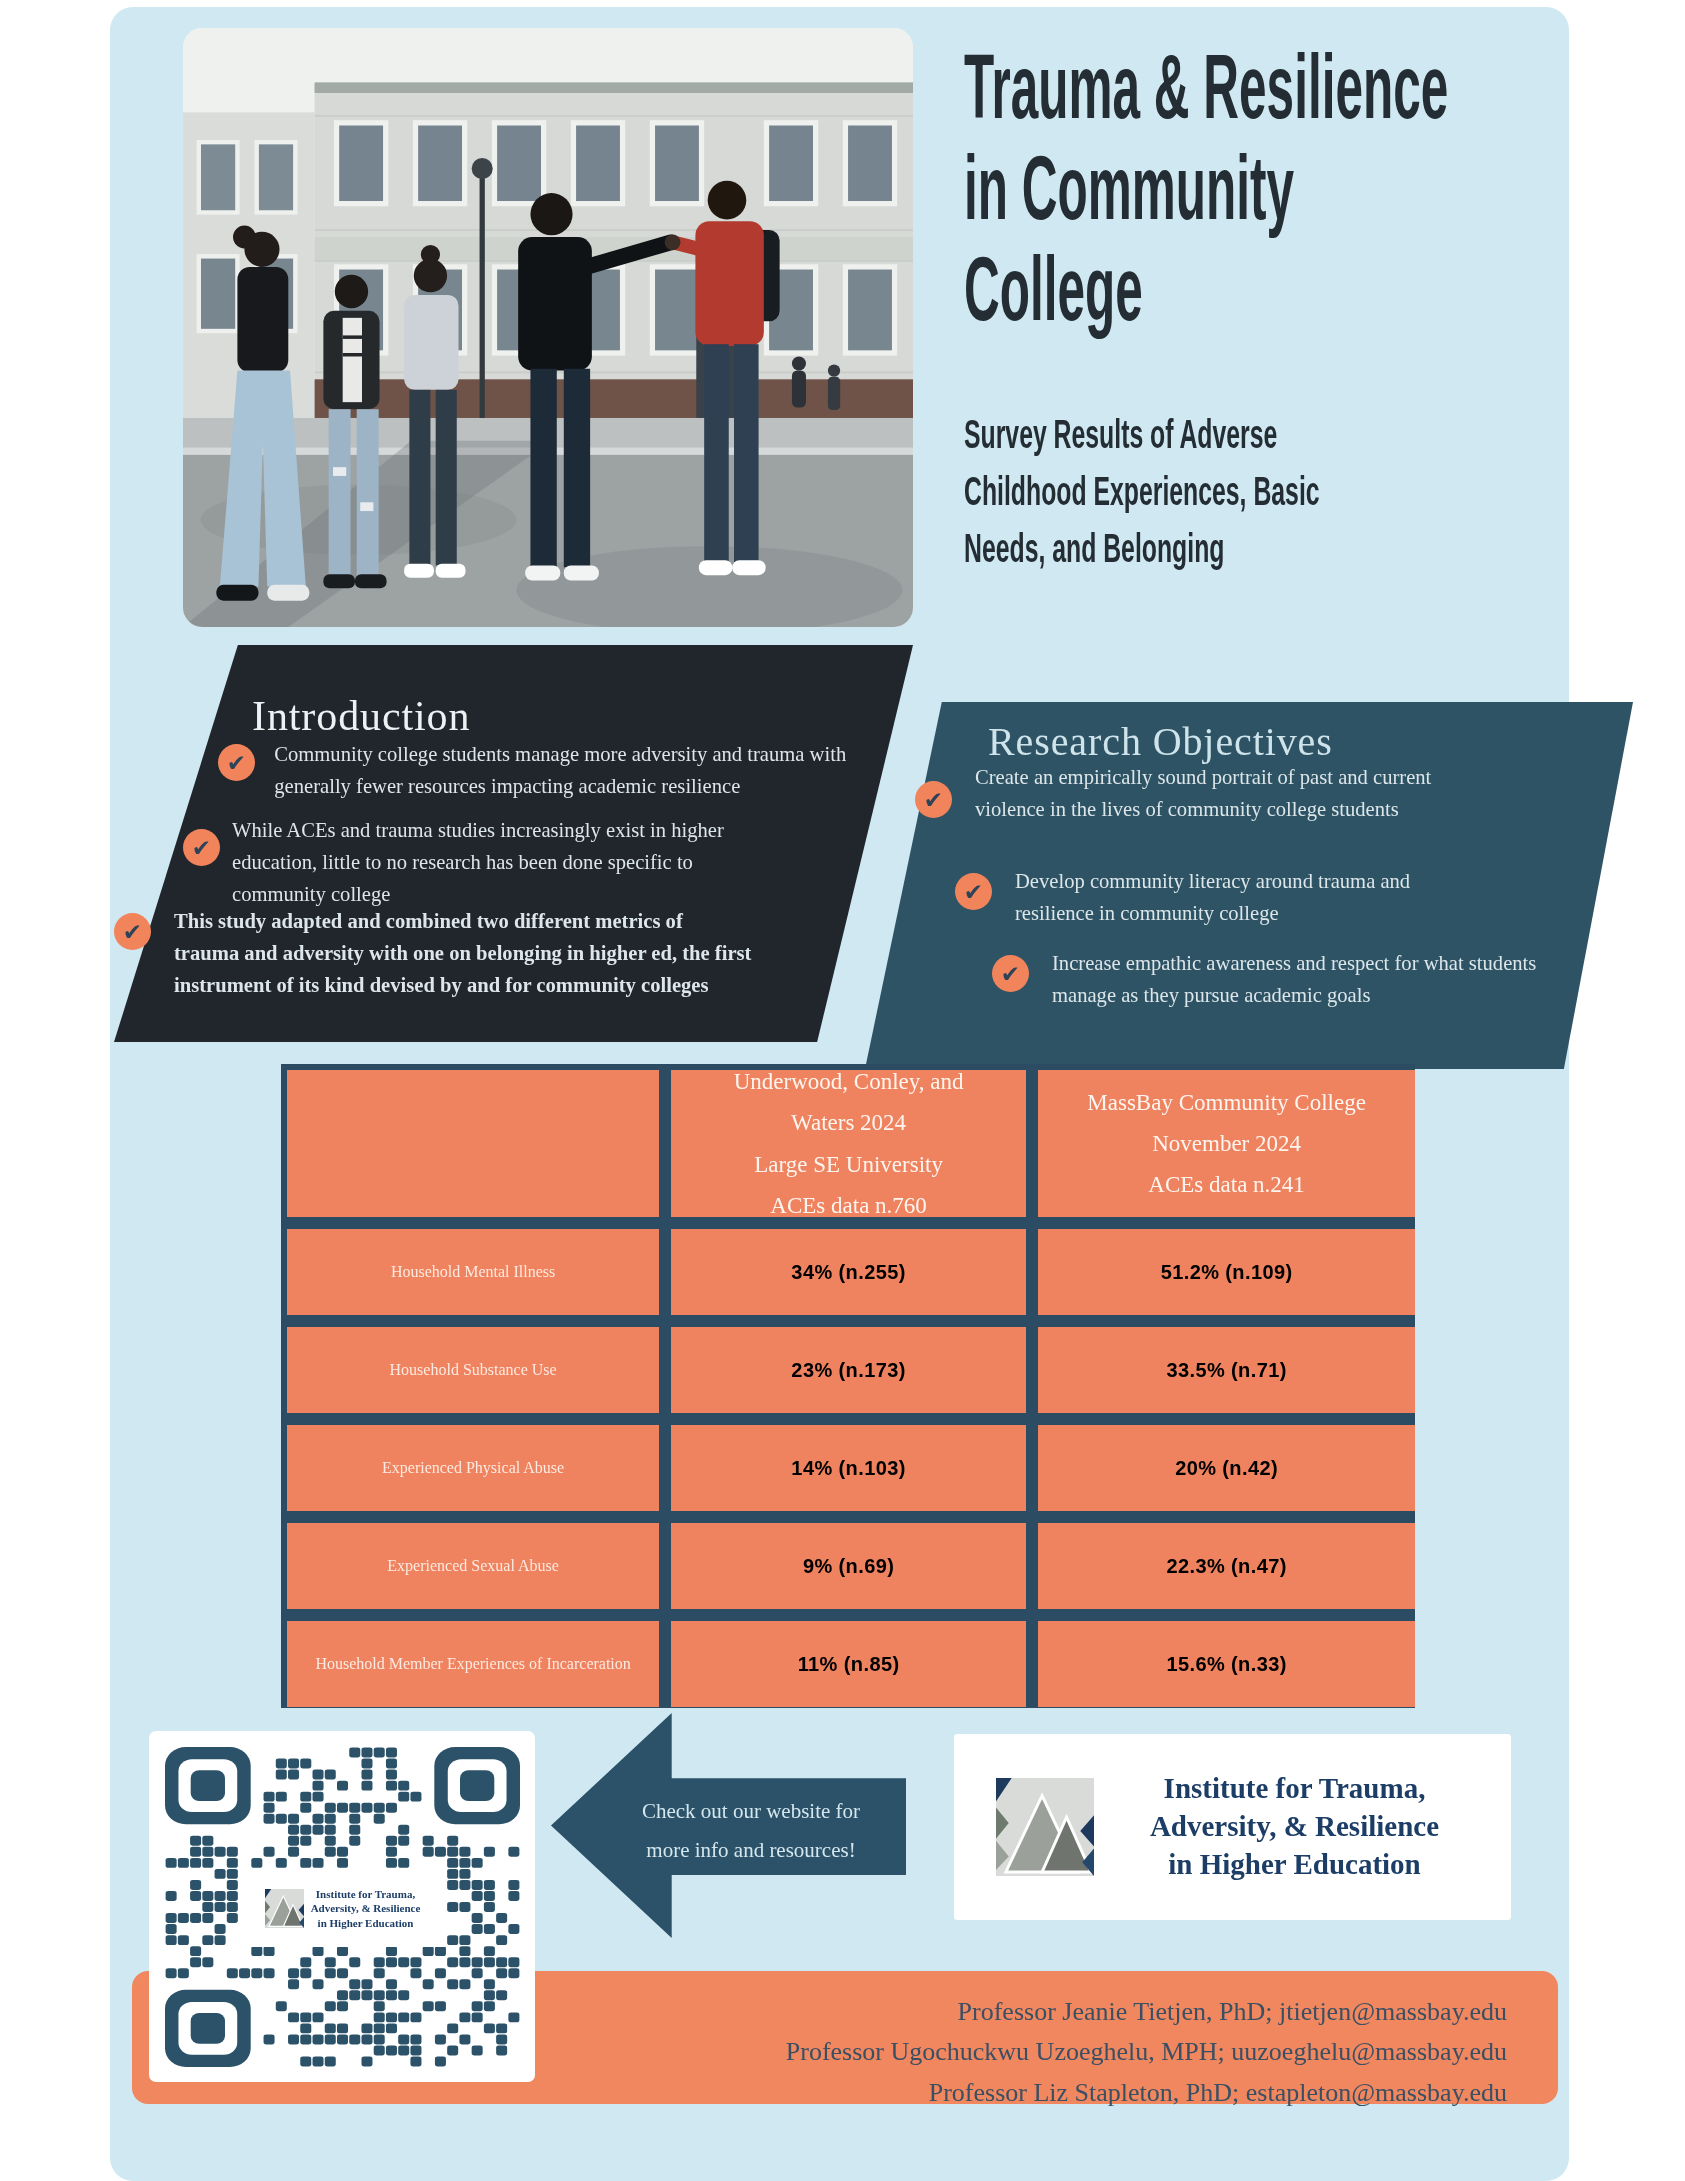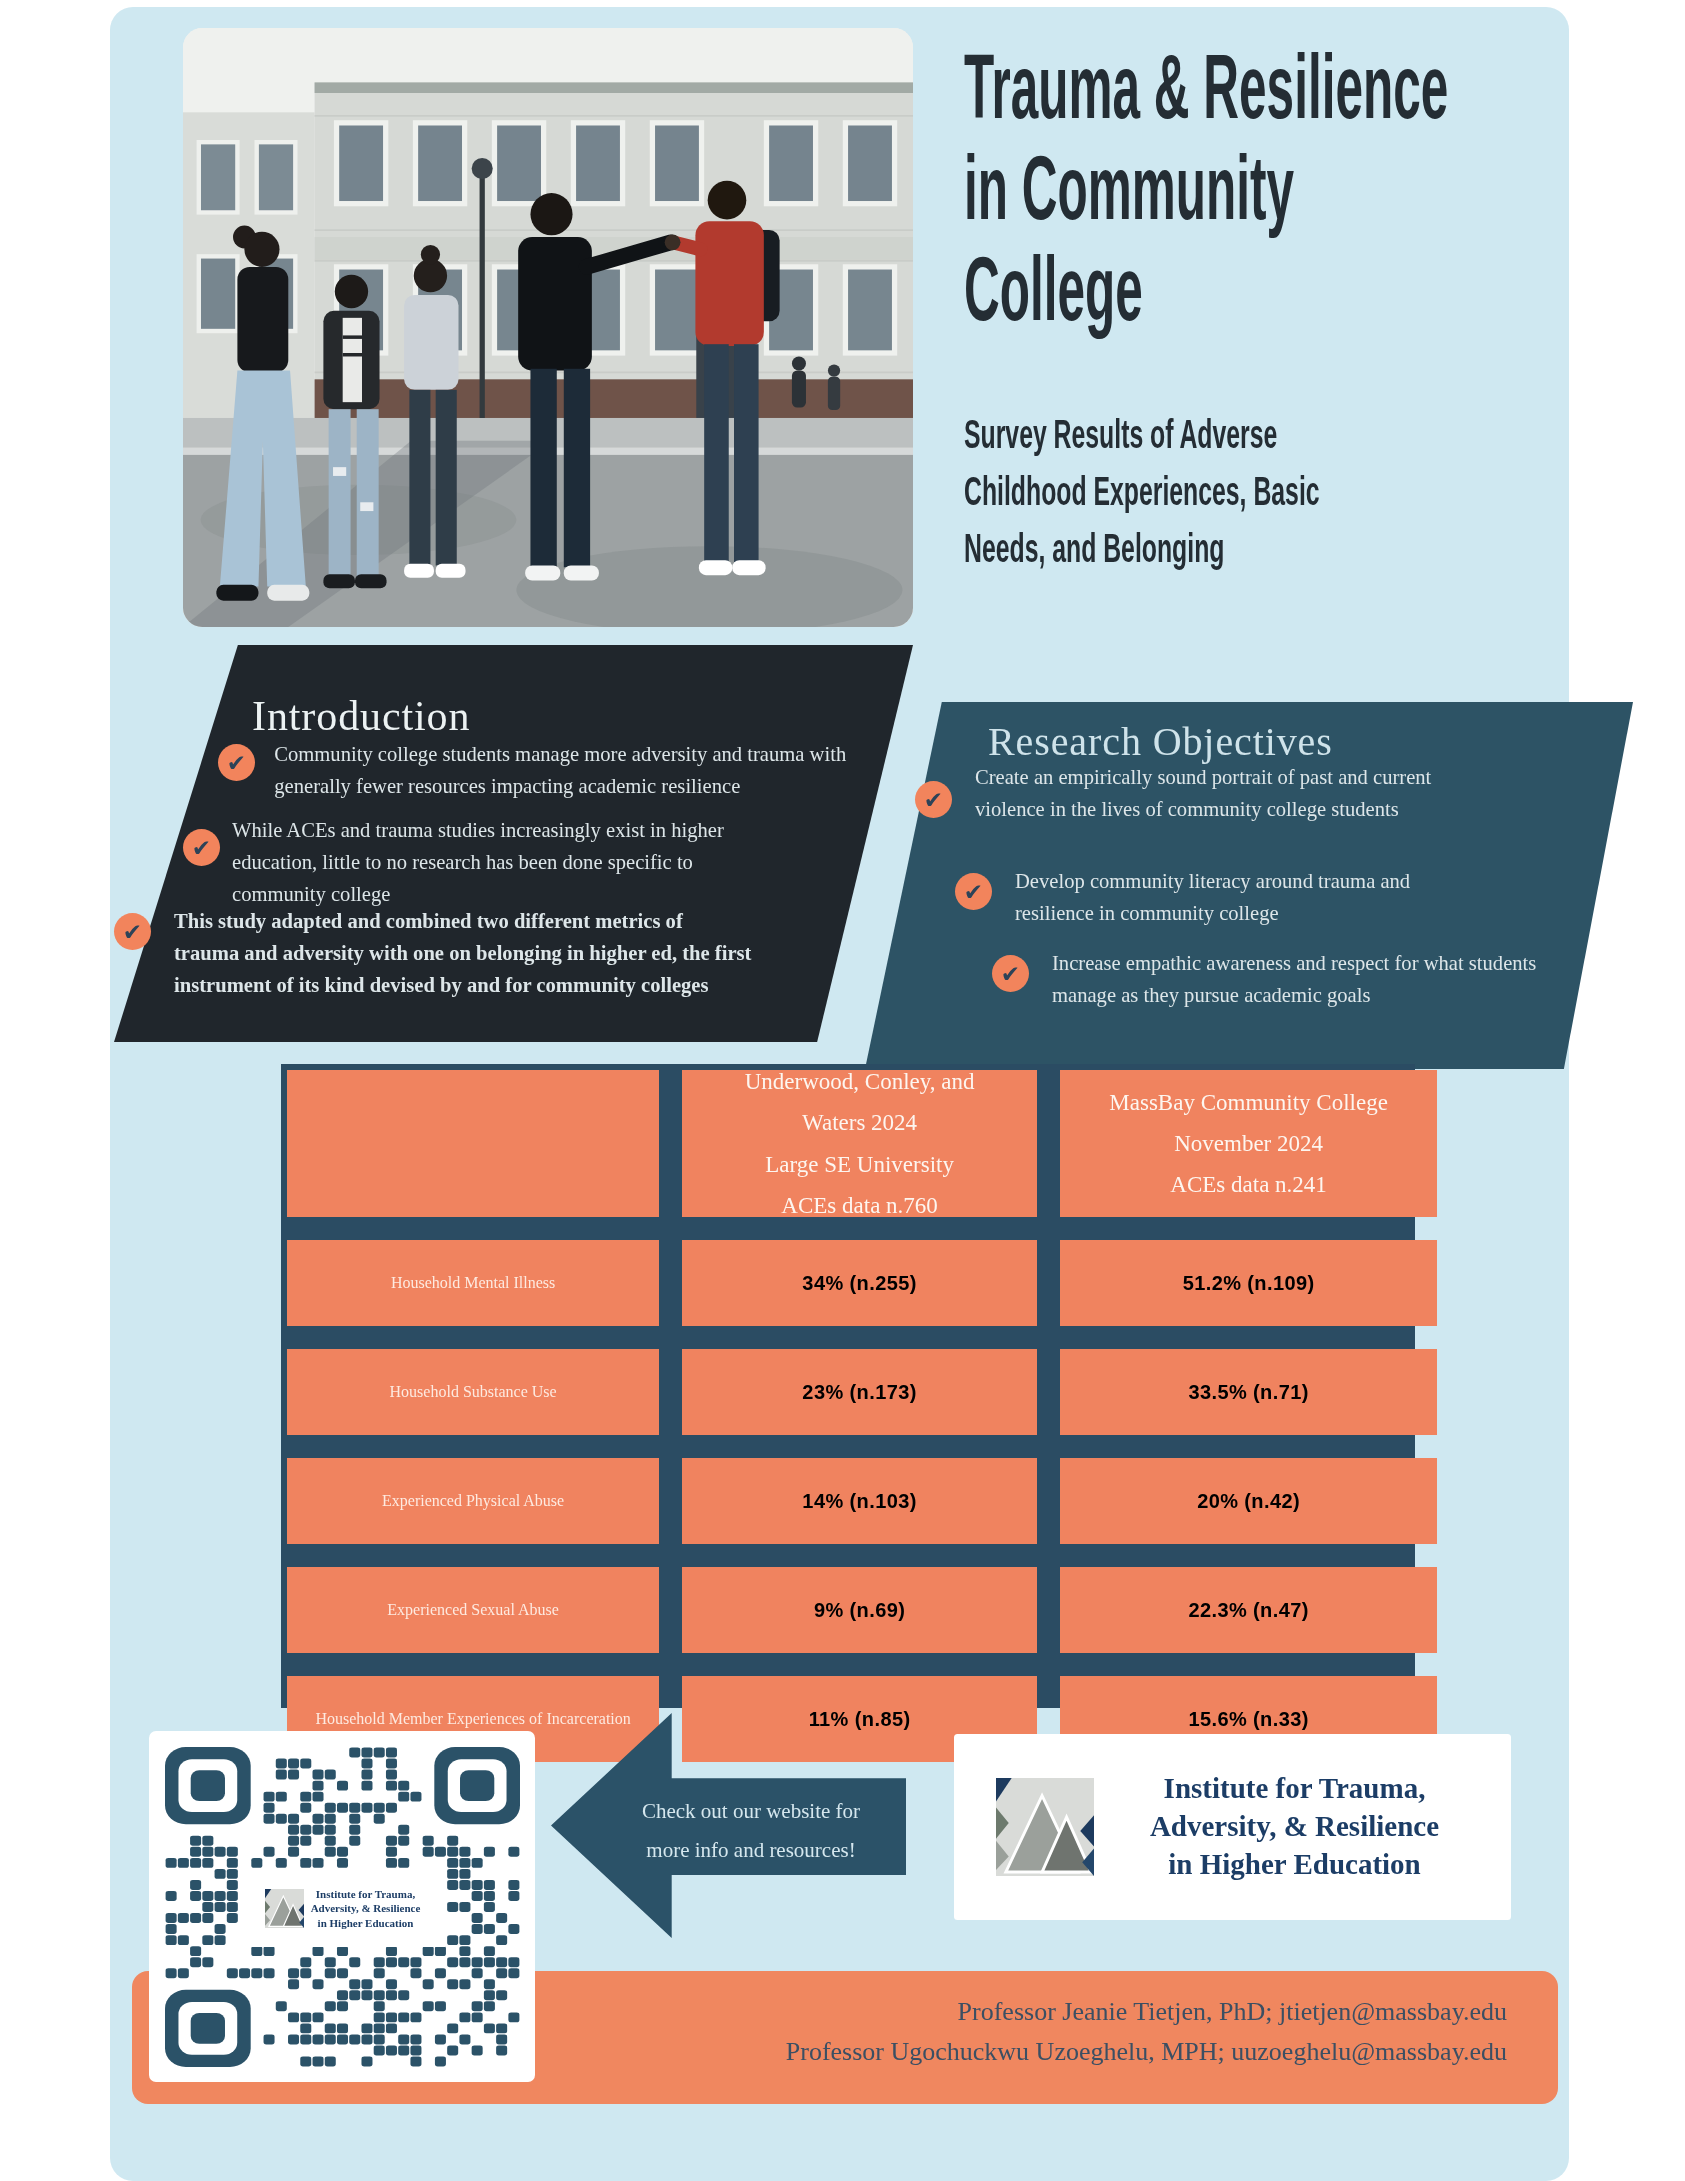--- a/index.html
+++ b/index.html
@@ -30,21 +30,21 @@
   .check{flex:0 0 auto;width:37px;height:37px;border-radius:50%;background:#f2845c;color:#2c4358;font-size:23px;font-weight:bold;display:flex;align-items:center;justify-content:center;font-family:"DejaVu Sans",sans-serif;}
   .btext{margin:0;font-size:20.6px;line-height:1.55;color:#dde6e9;}
   .b1{left:218px;top:744px;} .b1 .btext{width:606px;margin-left:19.3px;margin-top:-5.3px;}
   .b2{left:183px;top:829px;} .b2 .btext{width:544px;margin-left:12px;margin-top:-14px;}
   .b3{left:114px;top:913px;} .b3 .btext{width:579px;margin-left:23px;margin-top:-7px;font-weight:bold;}
   .o1{left:915px;top:781px;} .o1 .btext{width:465px;margin-left:23px;margin-top:-19.3px;}
   .o2{left:955px;top:873px;} .o2 .btext{width:456px;margin-left:23px;margin-top:-7px;}
   .o3{left:992px;top:955px;} .o3 .btext{width:535px;margin-left:23px;margin-top:-7px;}
 
   
-  .actable{position:absolute;left:281px;top:1064px;width:1134px;height:644px;background:#2b4c63;display:grid;grid-template-columns:372px 355px 377px;grid-template-rows:147px 86px 86px 86px 86px 86px;gap:23px;padding:6.1px;box-sizing:border-box;}
+  .actable{position:absolute;left:281px;top:1064px;width:1134px;height:644px;background:#2b4c63;display:grid;grid-template-columns:372px 355px 377px;grid-template-rows:147px 86px 86px 86px 86px 86px;gap:12px;padding:6.1px;box-sizing:border-box;}
   .cell{background:#f0835f;display:flex;flex-direction:column;align-items:center;justify-content:center;text-align:center;}
   .chead{font-size:23px;line-height:1.8;color:#fdf6f0;}
   .rlabel{font-size:16px;color:rgba(255,248,242,0.88);line-height:1.3;padding:0 24.6px;}
   .val{font-family:Liberation Sans, sans-serif;font-weight:700;font-size:20px;color:#000000;letter-spacing:0.4px;}
 
   
   .qrbox{position:absolute;left:149px;top:1731px;width:386px;height:351px;background:#ffffff;border-radius:7px;z-index:3;}
   .qrbox svg.qrs{position:absolute;left:16px;top:16px;width:355px;height:320px;}
   .qrlogo{position:absolute;left:91px;top:139px;width:205px;height:77px;background:#ffffff;display:flex;align-items:center;justify-content:center;gap:7px;}
   .qrlogo .mlogo{width:39px;height:39px;flex:0 0 auto;}
@@ -245,20 +245,21 @@
   <div class="cell val">22.3% (n.47)</div>
 
   <div class="cell rlabel">Household Member Experiences of Incarceration</div>
   <div class="cell val">11% (n.85)</div>
   <div class="cell val">15.6% (n.33)</div>
 </div>
 
 <div class="contactbar">
   <div>Professor Jeanie Tietjen, PhD; jtietjen@massbay.edu</div>
   <div>Professor Ugochuckwu Uzoeghelu, MPH; uuzoeghelu@massbay.edu</div>
+  <div>Professor Liz Stapleton, PhD; estapleton@massbay.edu</div>
 </div>
 
 <div class="qrbox">
   <svg class="qrs" id="qrsvg" viewBox="0 0 29 29" preserveAspectRatio="none">
       <rect x="15.05" y="0.05" width="0.9" height="0.9" rx="0.22" fill="#2b5268"></rect>
       <rect x="16.05" y="0.05" width="0.9" height="0.9" rx="0.22" fill="#2b5268"></rect>
       <rect x="17.05" y="0.05" width="0.9" height="0.9" rx="0.22" fill="#2b5268"></rect>
       <rect x="18.05" y="0.05" width="0.9" height="0.9" rx="0.22" fill="#2b5268"></rect>
       <rect x="9.05" y="1.05" width="0.9" height="0.9" rx="0.22" fill="#2b5268"></rect>
       <rect x="10.05" y="1.05" width="0.9" height="0.9" rx="0.22" fill="#2b5268"></rect>

